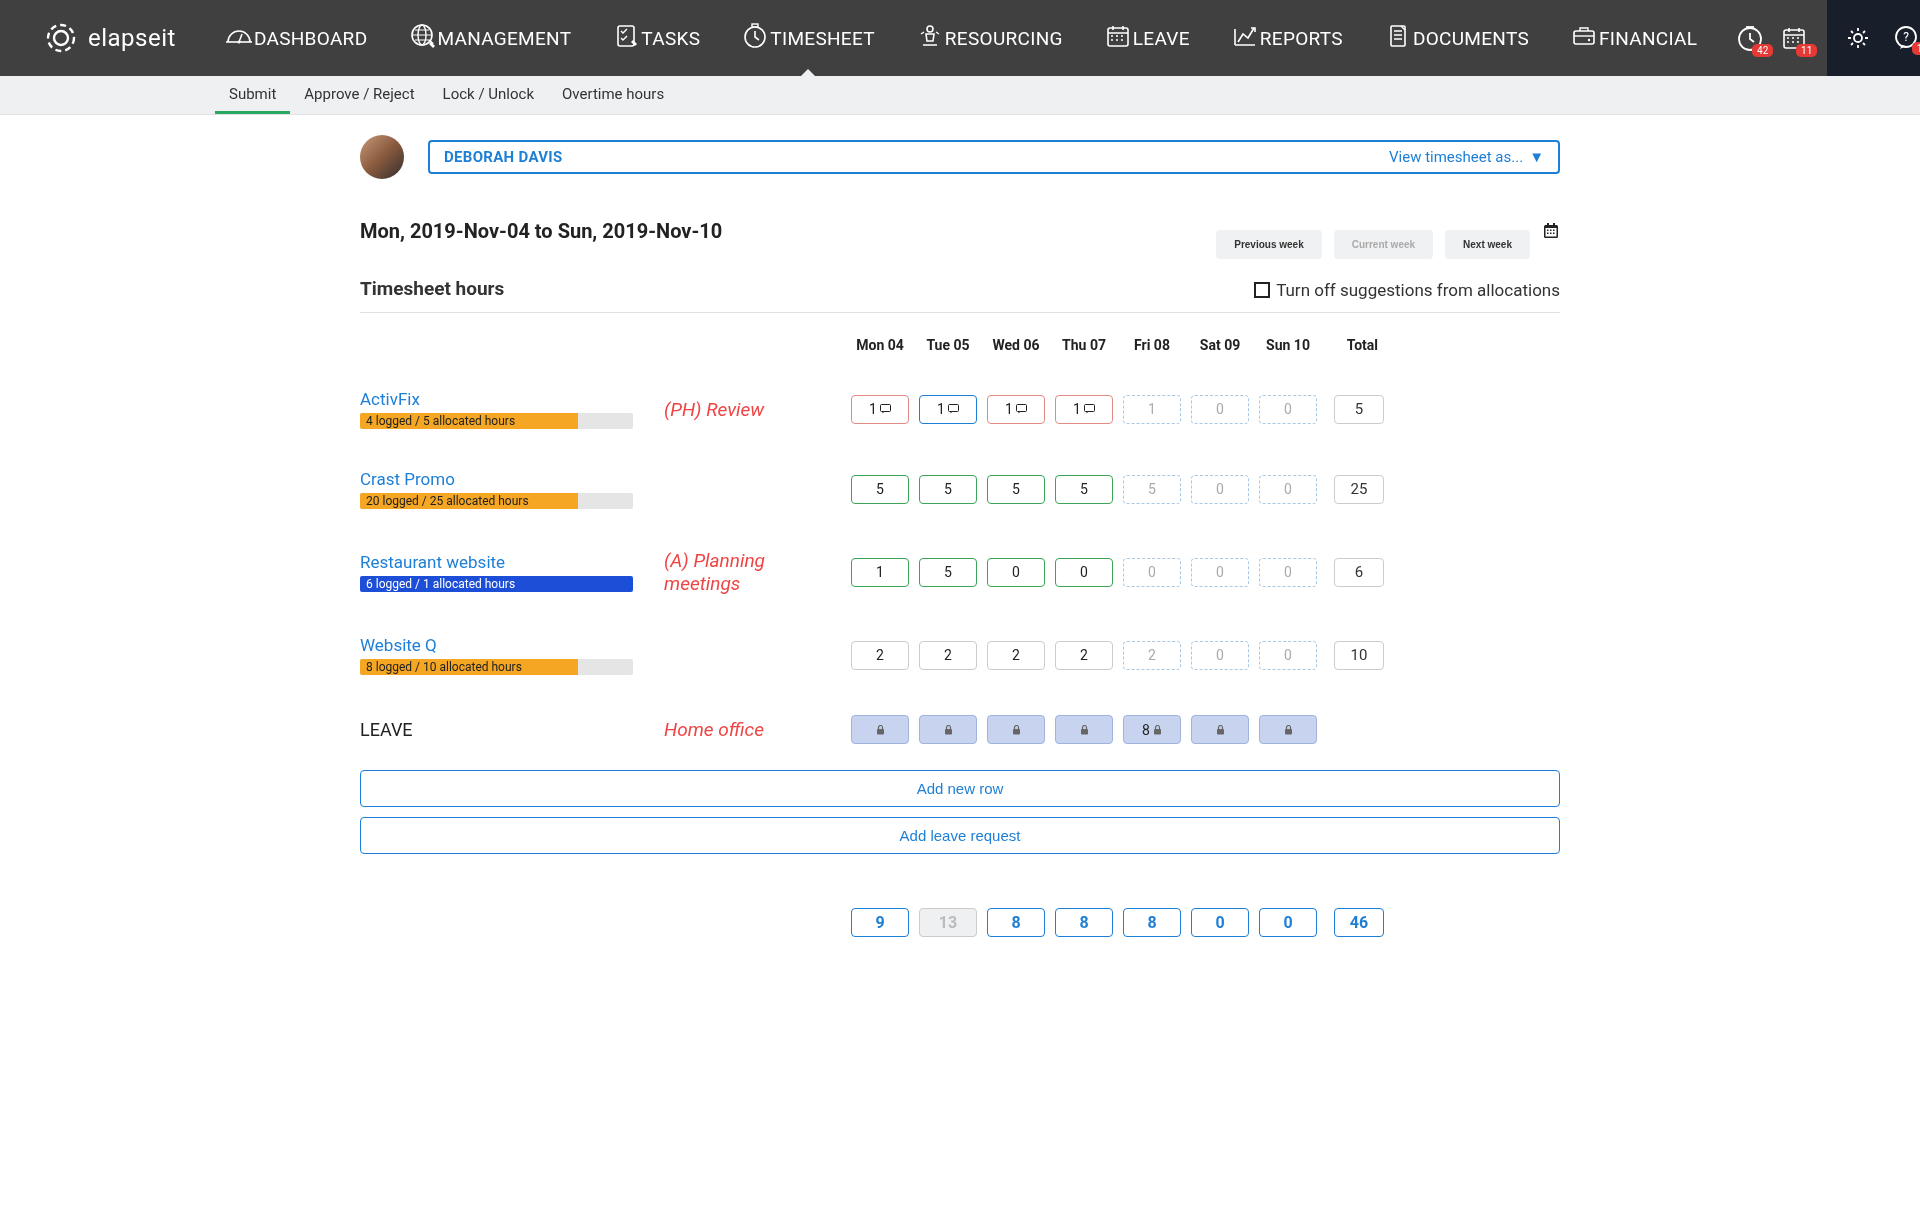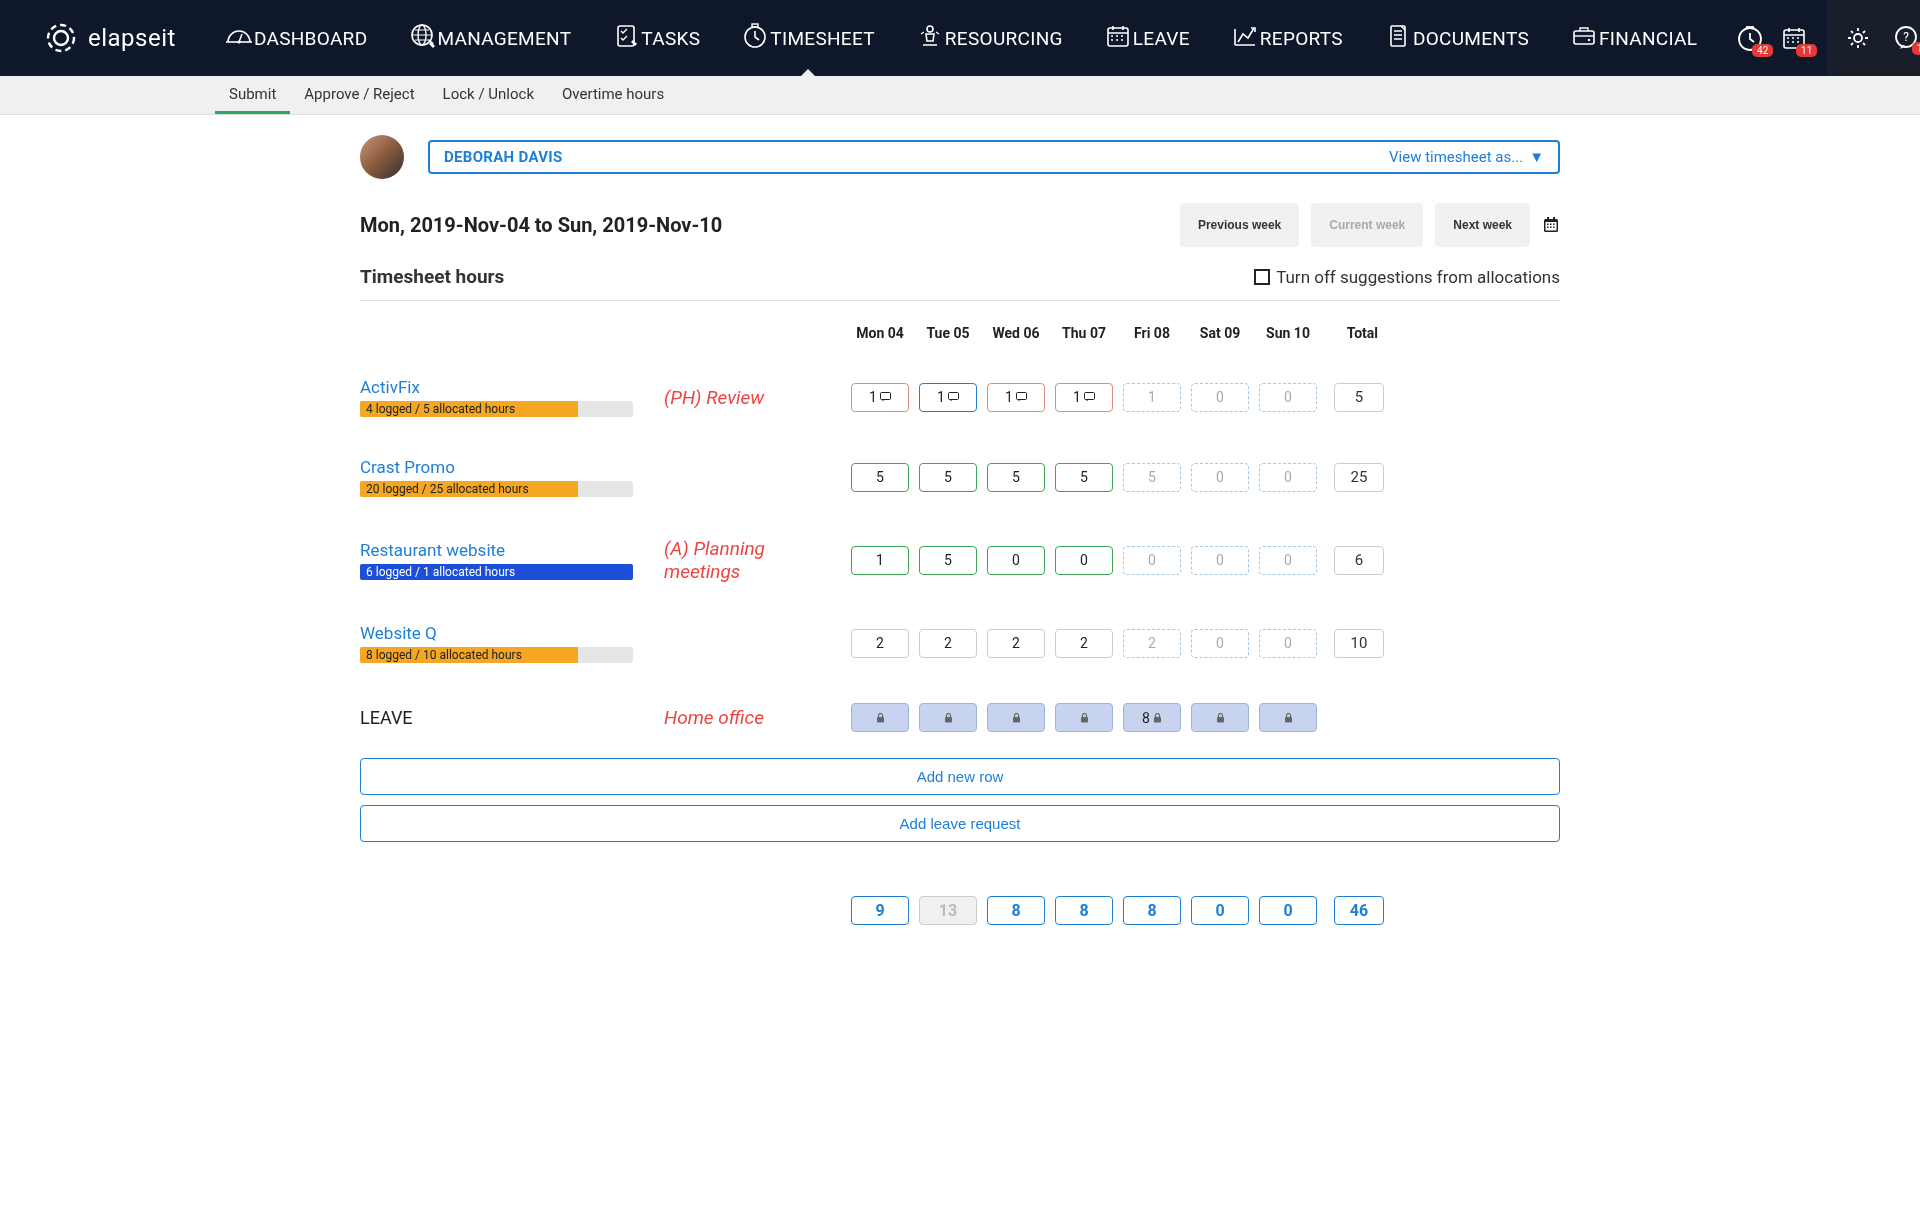--- a/index.html
+++ b/index.html
@@ -1,18 +1,18 @@
 <!DOCTYPE html>
 <html><head>
 <meta charset="utf-8">
 <style>
 * { box-sizing: border-box; margin: 0; padding: 0; }
 body { font-family: -apple-system, BlinkMacSystemFont, "Segoe UI", Roboto, sans-serif; background: #fff; color: #333; }
 
-.topbar { display: flex; background: #0f172a; height: 76px; }
+.topbar { display: flex; background: #404040; height: 76px; }
 .logo-block { display: flex; align-items: center; padding: 0 28px 0 44px; color: #fff; }
 .logo-svg { margin-right: 10px; }
 .logo-text { font-size: 24px; font-weight: 400; letter-spacing: .5px; }
 
 .nav { display: flex; flex: 1; }
 .nav-item { display: flex; flex-direction: row; align-items: center; justify-content: center; color: #fff; padding: 8px 20px; cursor: pointer; font-size: 19px; letter-spacing: .3px; }
 .nav-item .nav-icon { height: 30px; display: flex; align-items: center; justify-content: center; margin-bottom: 4px; }
 .nav-item.active { position: relative; }
 .nav-item.active::after { content: ""; position: absolute; bottom: -1px; left: 50%; transform: translateX(-50%); width: 0; height: 0; border-left: 8px solid transparent; border-right: 8px solid transparent; border-bottom: 8px solid #eef0f2; }
 
@@ -30,25 +30,25 @@
 .container { max-width: 1200px; margin: 0 auto; padding: 20px 0 40px; }
 .user-row { display: flex; align-items: center; gap: 24px; margin-bottom: 24px; }
 .avatar { width: 44px; height: 44px; border-radius: 50%; background: linear-gradient(135deg,#c79a7a 0%, #8a5a3e 50%, #2f2f2f 100%); flex-shrink: 0; }
 .user-bar { flex: 1; border: 2px solid #1e7fd6; border-radius: 4px; height: 34px; display: flex; align-items: center; justify-content: space-between; padding: 0 14px; }
 .user-name { color: #1e7fd6; font-weight: 700; font-size: 15px; letter-spacing: .3px; }
 .view-as { color: #1e7fd6; font-size: 15px; cursor: pointer; display: flex; align-items: center; gap: 6px; }
 
 .week-row { display: flex; justify-content: space-between; align-items: center; margin-bottom: 18px; }
 .week-label { font-size: 20px; font-weight: 700; color: #222; }
 .week-btns { display: flex; gap: 12px; align-items: center; }
-.wbtn { background: #f0f1f3; border: none; padding: 15px 18px; border-radius: 4px; font-size: 12px; cursor: pointer; color: #333; font-weight: 600; }
+.wbtn { background: #f0f1f3; border: none; padding: 9px 18px; border-radius: 4px; font-size: 10px; cursor: pointer; color: #333; font-weight: 600; margin-top: 27px; }
 .wbtn.disabled { color: #aaa; cursor: default; }
 .cal-icon { cursor: pointer; color: #222; }
 
-.section-row { display: flex; justify-content: space-between; align-items: center; margin-bottom: 10px; border-bottom: 1px solid #e0e0e0; padding-bottom: 12px; }
+.section-row { display: flex; justify-content: space-between; align-items: flex-end; margin-bottom: 10px; border-bottom: 1px solid #e0e0e0; padding-bottom: 12px; }
 .section-title { font-size: 19px; font-weight: 700; }
 .suggestion-toggle { font-size: 17px; display: flex; align-items: center; gap: 6px; cursor: pointer; }
 .chk { width: 16px; height: 16px; border: 2px solid #222; display: inline-block; }
 
 .grid { }
 .grid-header, .grid-row { display: grid; grid-template-columns: 300px 180px repeat(7, 64px) 60px; gap: 4px; align-items: center; justify-items: center; }
 .grid-header { padding: 14px 0 16px; font-weight: 700; font-size: 14px; color: #222; }
 .grid-header .col-left { grid-column: 1 / 3; }
 .grid-header .col-total { justify-self: end; padding-right: 6px; }
 

